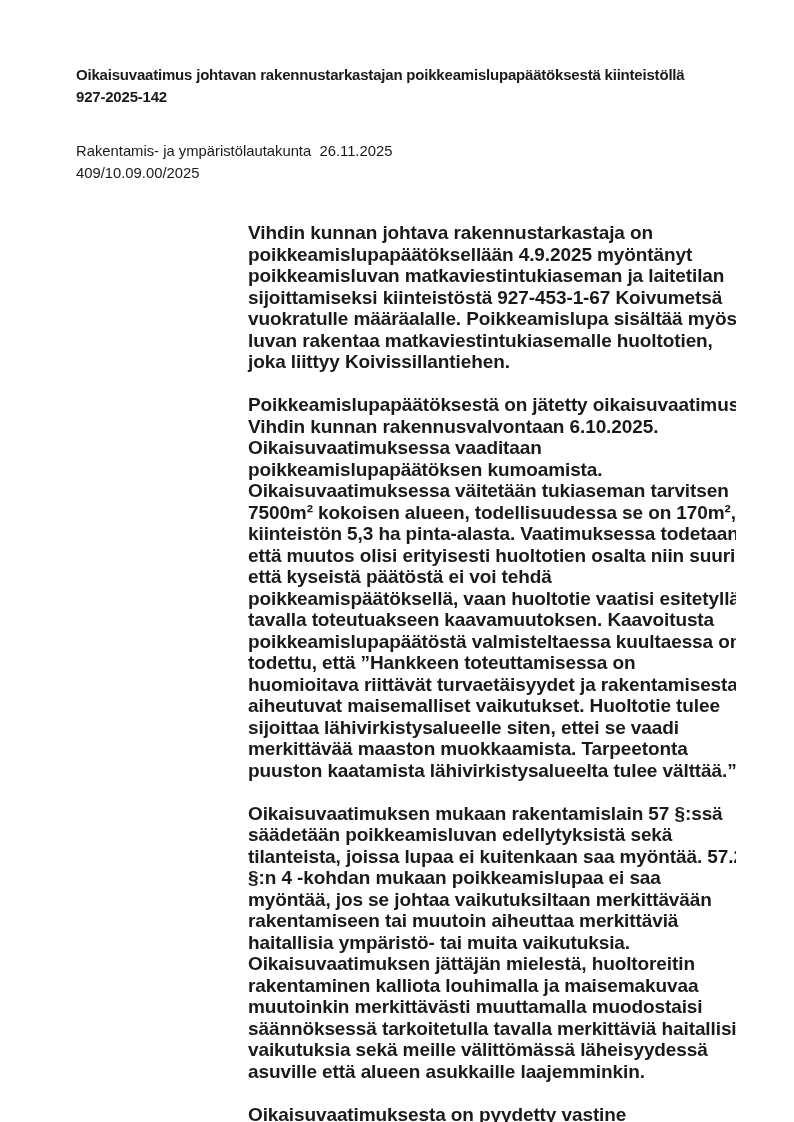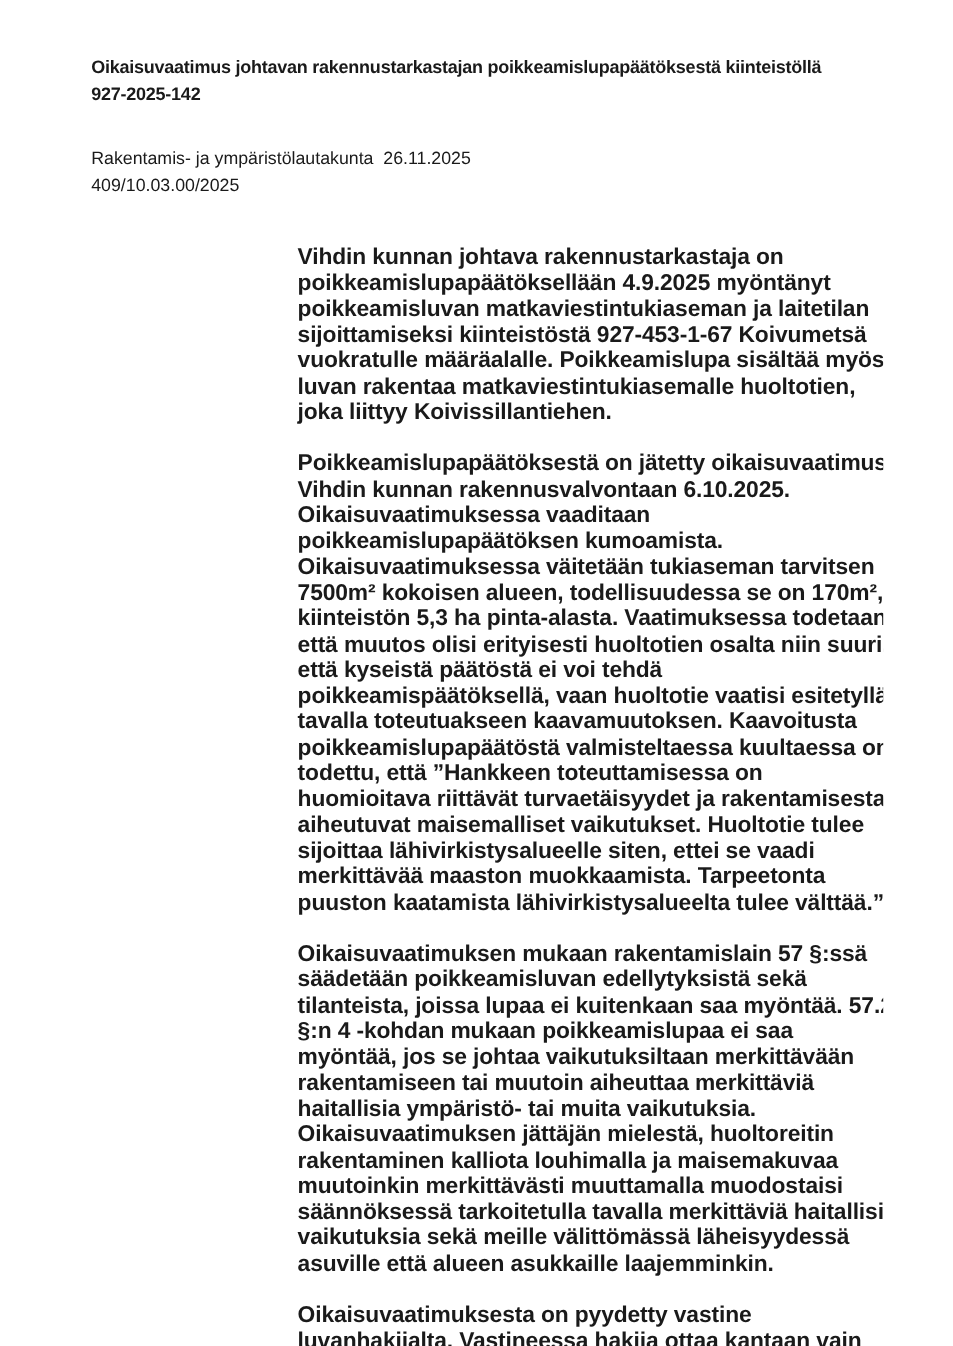--- a/index.html
+++ b/index.html
@@ -9,21 +9,21 @@
   }
   .page {
     position: relative;
     width: 736px;
     height: 1122px;
     background: #ffffff;
     color: #1a1a1a;
     font-family: "Liberation Sans", sans-serif;
     overflow: hidden;
     box-sizing: border-box;
-    padding: 46px 48px 0 76px;
+    padding: 64px 48px 0 76px;
   }
   .doc-title {
     font-weight: 700;
     font-size: 15px;
     line-height: 21.5px;
     max-width: 672px;
     letter-spacing: -0.2px;
     white-space: pre-wrap;
   }
   .meta {
@@ -50,21 +50,21 @@
 </style>
 </head>
 <body>
 
 <div class="page">
 
   <div class="doc-title">Oikaisuvaatimus johtavan rakennustarkastajan poikkeamislupapäätöksestä kiinteistöllä 927-2025-142</div>
 
   <div class="meta">
     <div>Rakentamis- ja ympäristölautakunta  26.11.2025</div>
-    <div>409/10.03.00/2025</div>
+    <div>409/10.09.00/2025</div>
   </div>
 
   <div class="doc-body">
     <p>Vihdin kunnan johtava rakennustarkastaja on poikkeamislupapäätöksellään 4.9.2025 myöntänyt  poikkeamisluvan matkaviestintukiaseman ja laitetilan sijoittamiseksi kiinteistöstä 927-453-1-67 Koivumetsä vuokratulle määräalalle. Poikkeamislupa sisältää myös luvan rakentaa matkaviestintukiasemalle huoltotien, joka liittyy Koivissillantiehen.</p>
     <p>Poikkeamislupapäätöksestä on jätetty oikaisuvaatimus Vihdin kunnan rakennusvalvontaan 6.10.2025. Oikaisuvaatimuksessa vaaditaan poikkeamislupapäätöksen kumoamista. Oikaisuvaatimuksessa väitetään tukiaseman tarvitsen 7500m² kokoisen alueen, todellisuudessa se on 170m², kiinteistön 5,3 ha pinta-alasta. Vaatimuksessa todetaan, että muutos olisi erityisesti huoltotien osalta niin suuri, että kyseistä päätöstä ei voi tehdä poikkeamispäätöksellä, vaan huoltotie vaatisi esitetyllä tavalla toteutuakseen kaavamuutoksen. Kaavoitusta poikkeamislupapäätöstä valmisteltaessa kuultaessa on todettu, että ”Hankkeen toteuttamisessa on huomioitava riittävät turvaetäisyydet ja rakentamisesta aiheutuvat maisemalliset vaikutukset. Huoltotie tulee sijoittaa lähivirkistysalueelle siten, ettei se vaadi merkittävää maaston muokkaamista. Tarpeetonta puuston kaatamista lähivirkistysalueelta tulee välttää.”</p>
     <p>Oikaisuvaatimuksen mukaan rakentamislain 57 §:ssä säädetään poikkeamisluvan edellytyksistä sekä tilanteista, joissa lupaa ei kuitenkaan saa myöntää. 57.2 §:n 4 -kohdan mukaan poikkeamislupaa ei saa myöntää, jos se johtaa vaikutuksiltaan merkittävään rakentamiseen tai muutoin aiheuttaa merkittäviä haitallisia ympäristö- tai muita vaikutuksia. Oikaisuvaatimuksen jättäjän mielestä, huoltoreitin rakentaminen kalliota louhimalla ja maisemakuvaa muutoinkin merkittävästi muuttamalla muodostaisi säännöksessä tarkoitetulla tavalla merkittäviä haitallisia vaikutuksia sekä meille välittömässä läheisyydessä asuville että alueen asukkaille laajemminkin.</p>
     <p>Oikaisuvaatimuksesta on pyydetty vastine luvanhakijalta. Vastineessa hakija ottaa kantaan vain rakennushankkeeseen, eikä itse lupaprosessiin. Hakijan vastineen mukaan pylväs/masto rakennetaan aina siihen sijoitettavien antennien kiinnitysalustaksi eli sen korkeuden ja järeyden määräävät radio- ja teletekniset vaatimukset. Rakennetyypin oikealla valinnalla ja sen oikealla sijoittelulla voidaan ympäristövaikutuksia vähentää. Tässä tapauksessa antennien kiinnitysalustaksi on valittu varsinaisia perinteisia mastoja huomattavasti matalampi, yksinkertaisempi ja ilman haruksia oleva ns. vapaasti seisova antennimasto. Antennimaston korkeus on 54 metria. Tukiasema tulee viemäan vain noin 170m²  kokoisen tilan, kiinteistön 5,275 ha- pinta-alasta. Minimivaatimus antennikorkeuksille on niiden sijoittuminen puuston yläpuolelle ja taajama / maaseutukohteissa yleensä 30-90 m:n korkeudelle maanpinnasta. Näin</p>
   </div>
 
 </div>

